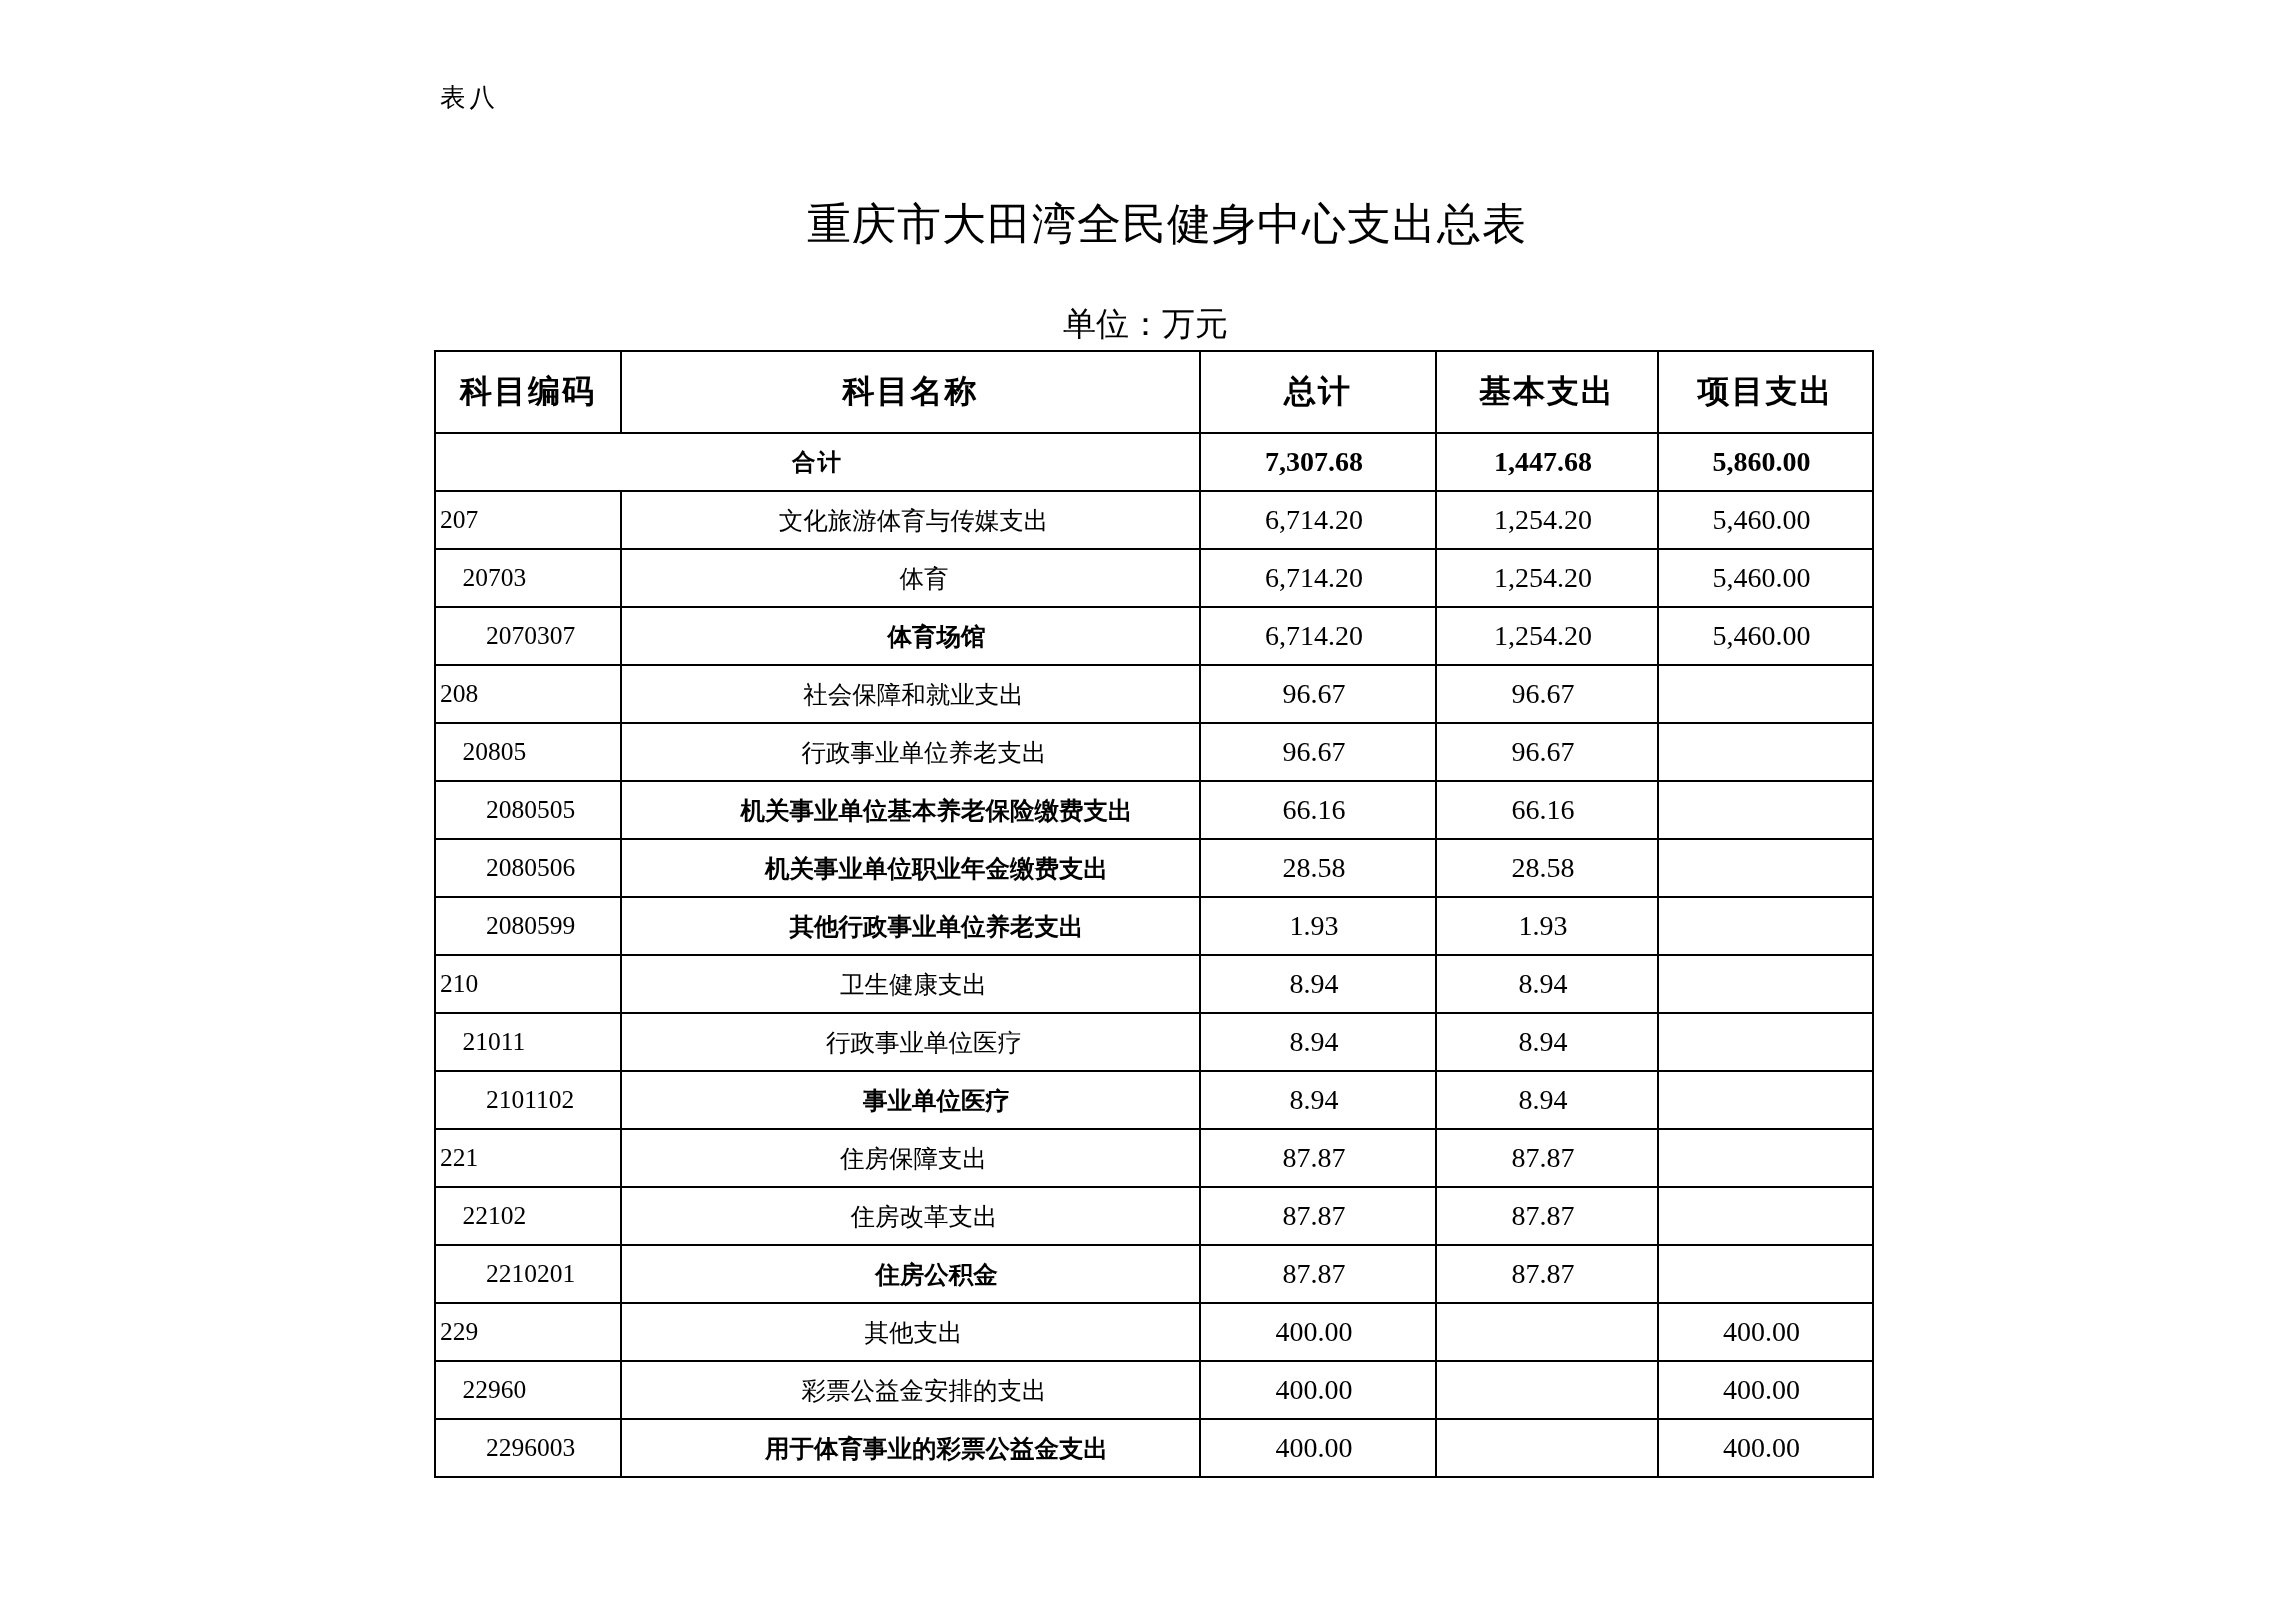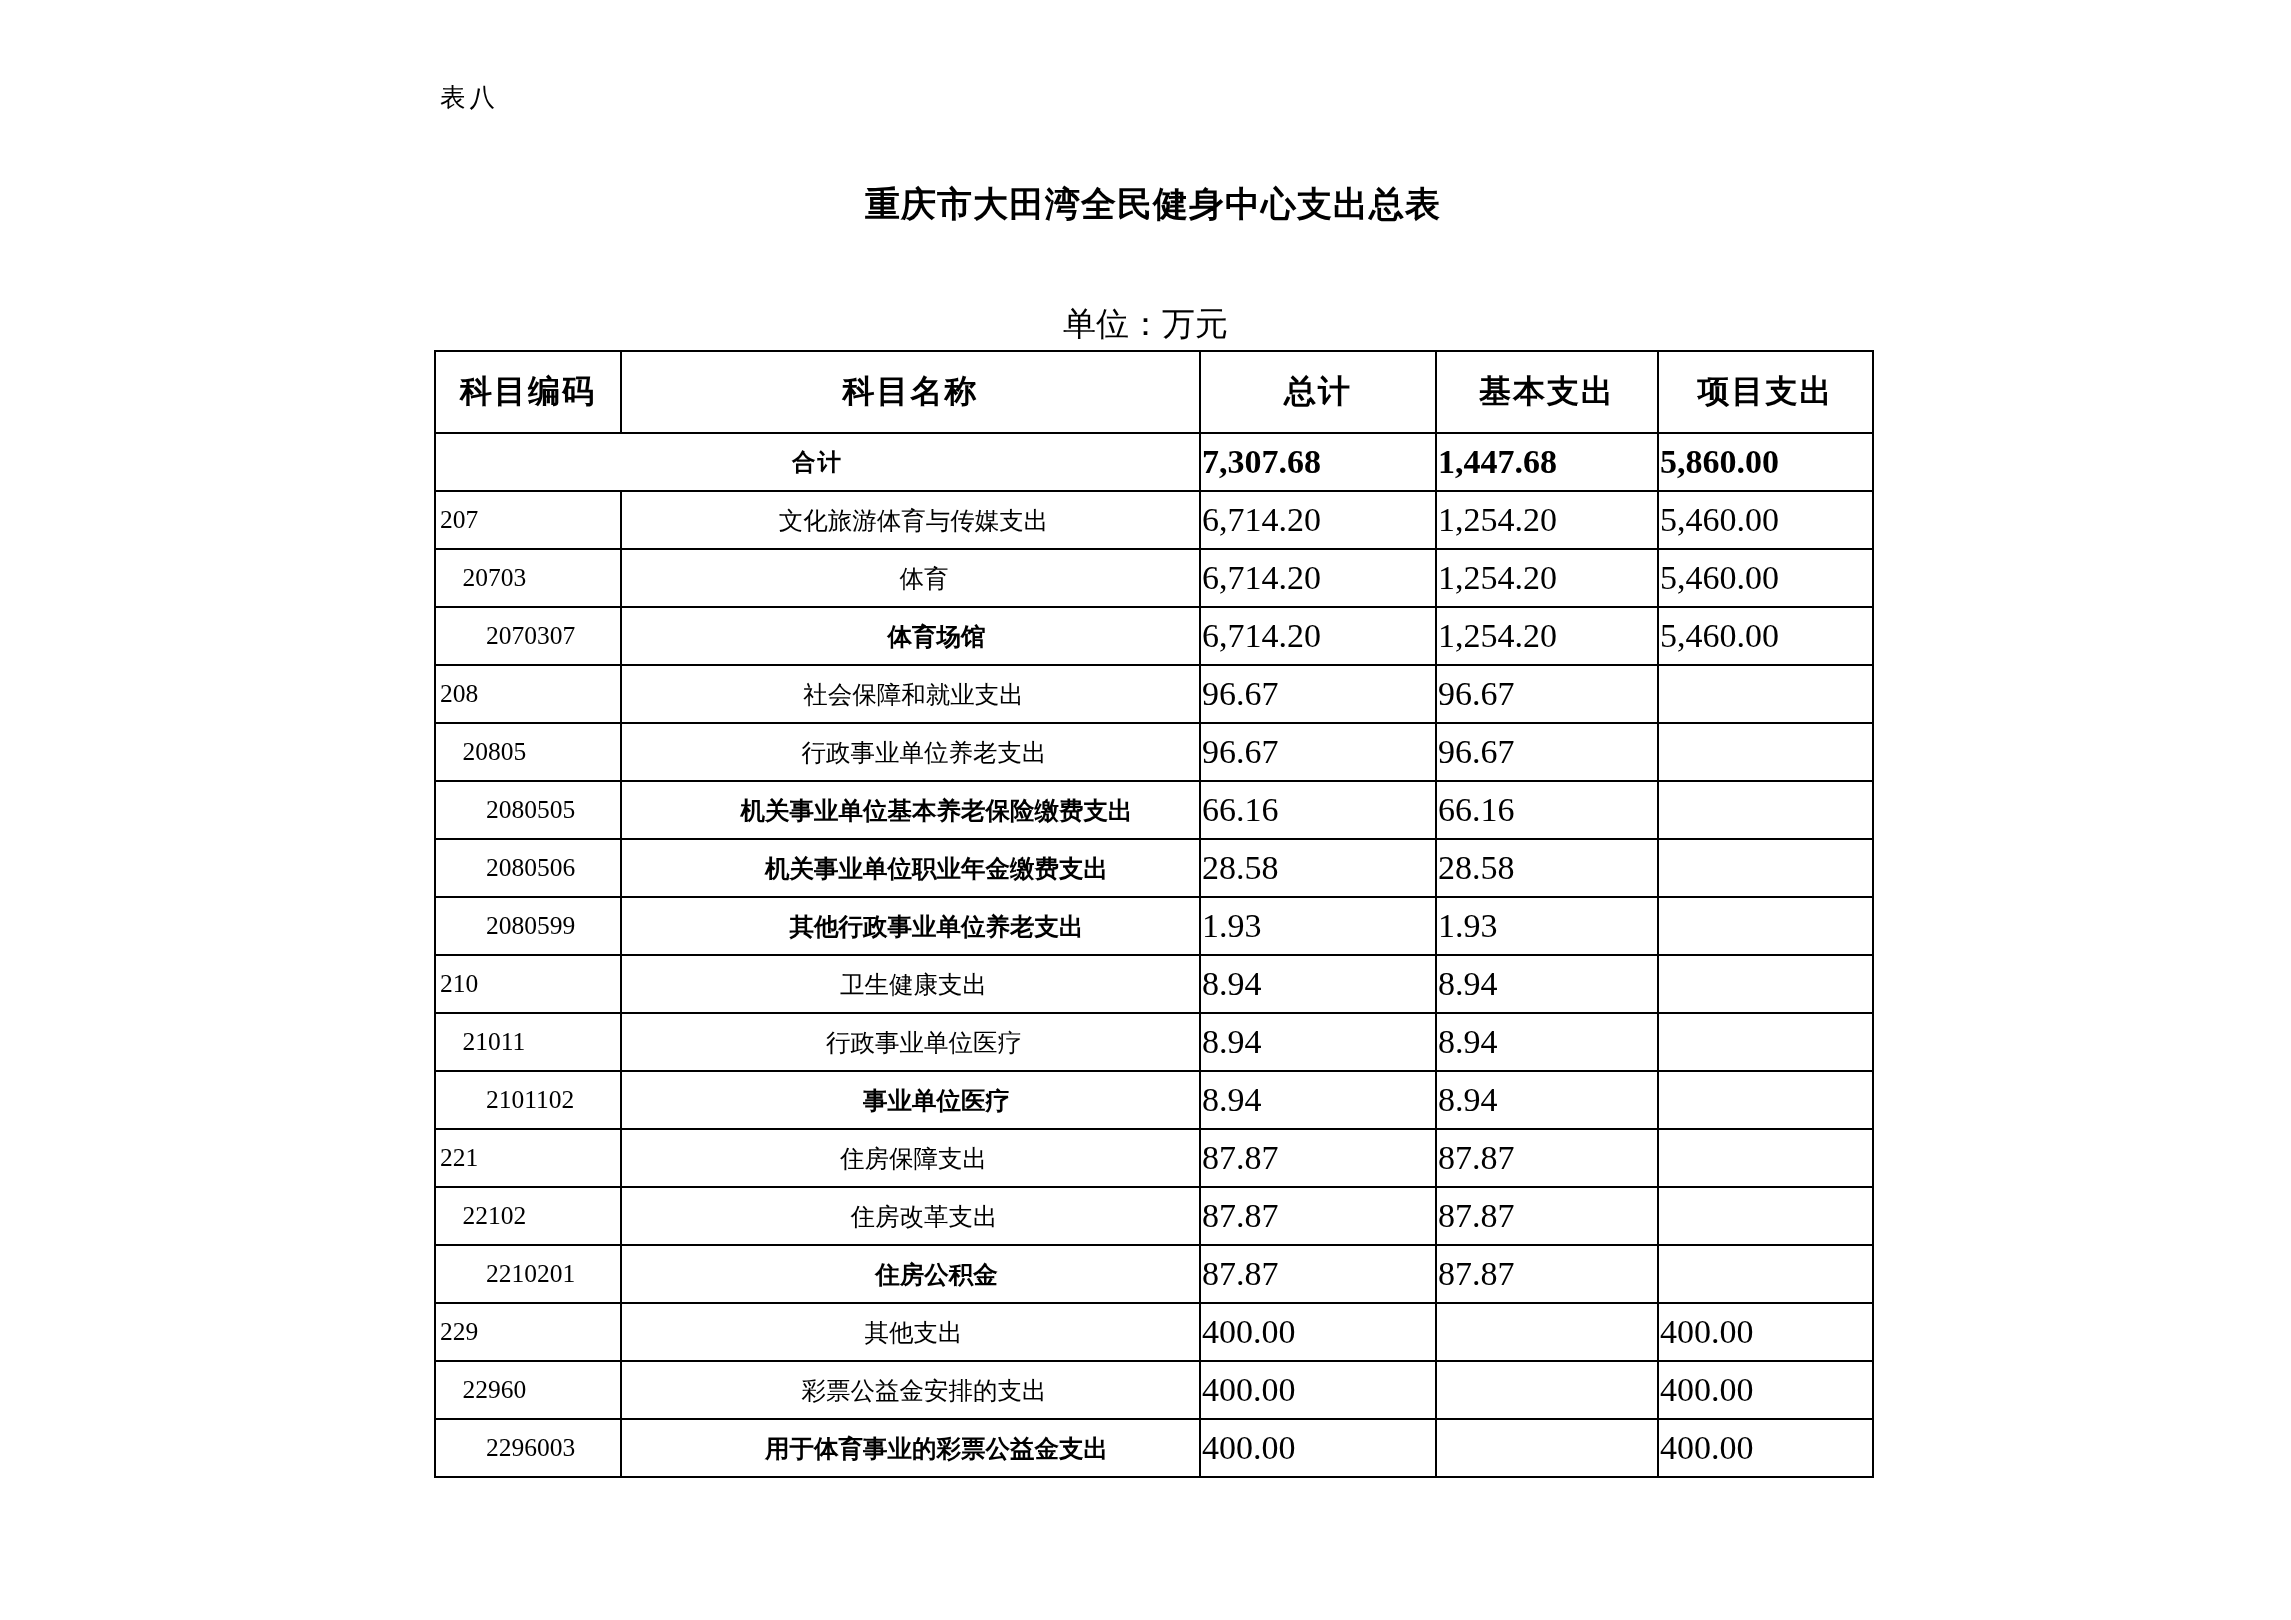--- a/index.html
+++ b/index.html
@@ -22,23 +22,23 @@
     top: 80px;
     font-size: 25.5px;
     letter-spacing: 3.9px;
   }
   .doc-title {
     position: absolute;
     left: 434px;
     top: 181px;
     width: 1438px;
     text-align: center;
-    font-size: 35px;
-    font-weight: bold;
-    margin: 0;
+    font-size: 44px;
+    font-weight: normal;
+    margin: 14px;
     letter-spacing: 1px;
   }
   .unit-note {
     position: absolute;
     left: 434px;
     top: 302px;
     width: 1423px;
     text-align: center;
     font-size: 33px;
     font-family: Liberation Serif, serif;
@@ -78,22 +78,22 @@
     font-size: 25.5px;
     text-align: left;
     padding-left: 3.9px;
   }
   td.name {
     font-size: 24.5px;
     text-align: center;
     padding-left: 6.9px;
   }
   td.num {
-    font-size: 34px;
-    text-align: left;
+    font-size: 28px;
+    text-align: center;
     padding-right: 8.8px;
   }
   tr.lvl2 td.code { padding-left: 26.5px; }
   tr.lvl3 td.code { padding-left: 50px; }
   tr.lvl2 td.name { padding-left: 28px; }
   tr.lvl3 td.name { padding-left: 53px; font-weight: bold; }
 </style>
 </head>
 <body>
 

